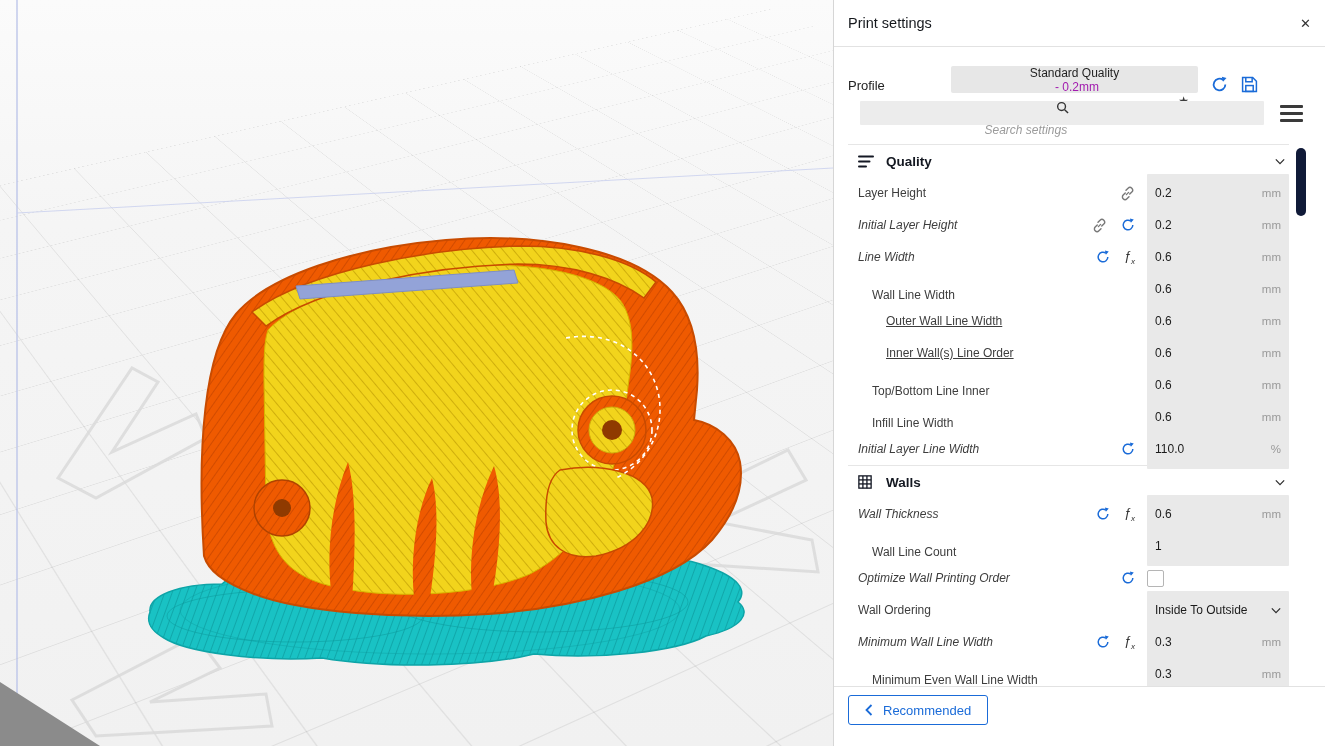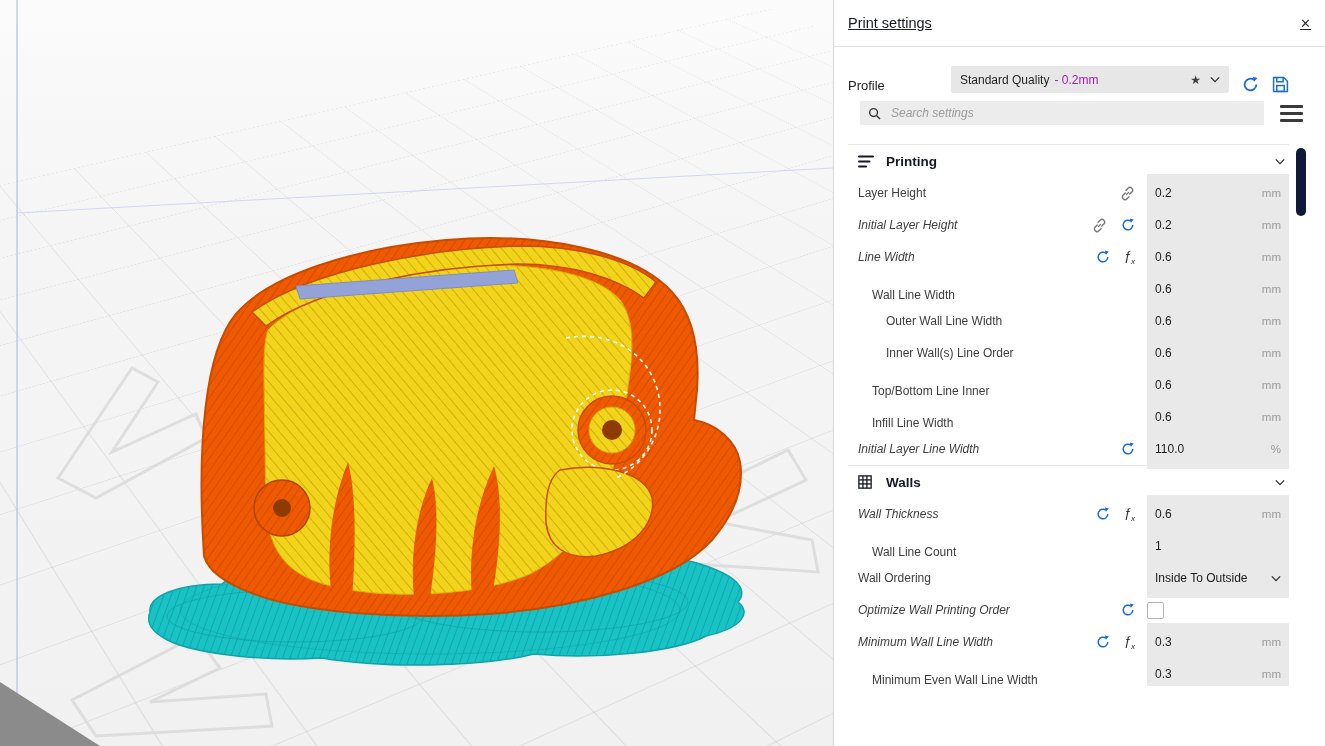--- a/index.html
+++ b/index.html
@@ -28,41 +28,40 @@
   .scene{ position:absolute; left:0; top:0; width:833px; height:746px; }
 
   
   .panel{
     position:absolute; left:833px; top:0; width:492px; height:746px;
     background:#fff; border-left:1px solid #d6d6d6;
   }
   .panel-header{
     height:47px; display:flex; align-items:center; padding:0 14px;
     border-bottom:1px solid #e2e2e2;
-    text-decoration:underline;
   }
   .panel-title{ font-size:14.5px; color:#15181d; }
   .close-btn{ margin-left:auto; font-size:13px; color:#333; cursor:pointer; line-height:1; }
 
   .profile-row{ height:46px; display:flex; align-items:flex-end; padding:0 10px 0 14px; }
   .profile-label{ flex:0 0 103px; font-size:13px; color:#222; }
   .profile-dropdown{
-    width:278px; height:27px; background:#e7e7e7; border-radius:2px;
-    display:flex; align-items:center; padding:0 9px; font-size:12px; cursor:pointer;
+    width:247px; height:27px; background:#e7e7e7; border-radius:2px;
+    display:flex; align-items:center; padding:0 9px; font-size:12px; cursor:pointer;flex-direction:column;
   }
   .profile-value{ color:#1f1f1f; }
   .profile-suffix{ color:#a21caf; margin-left:5px; }
   .star{ margin-left:auto; color:#3c3c3c; font-size:12px; }
   .profile-chev{ margin-left:9px; display:flex; }
   .icon-btn{ margin-left:13px; display:flex; align-items:center; cursor:pointer; }
 
   .search-row{ height:40px; display:flex; align-items:center; padding:0 14px 0 26px; }
   .search-box{
     width:404px; height:24px; background:#ececec; border-radius:1px;
-    display:flex; align-items:center; padding:0 8px; gap:8px;
+    display:flex; align-items:center; padding:0 8px; gap:8px;flex-direction:column;
   }
   .search-box input{
     flex:1; min-width:0; border:none; outline:none; background:transparent;
     font-size:12px; font-family:inherit; color:#333;
   }
   .search-box input::placeholder{ color:#9b9b9b; font-style:italic; }
   .hamburger{ margin-left:16px; width:23px; cursor:pointer; }
   .hamburger div{ height:3px; background:#3a3a3a; margin:4px 0; border-radius:1px; }
 
   .settings{
@@ -71,21 +70,21 @@
   }
   .section-header{
     height:33px; display:flex; align-items:center; border-top:1px solid #e6e6e6; cursor:pointer;
   }
   .sec-icon{ width:22px; display:flex; margin-left:10px; }
   .sec-title{ font-size:13.5px; font-weight:bold; color:#141821; margin-left:6px; }
   .sec-chev{ margin-left:auto; margin-right:4px; display:flex; }
 
   .setting-row{ height:32px; display:flex; align-items:center; }
   .lbl{ font-size:12px; color:#3d3d3d; padding-left:10px; white-space:nowrap; }
-  .lbl.ind1{ padding-left:24px;margin-top:12px; } .lbl.ind2{ padding-left:38px; }
+  .lbl.ind1{ padding-left:24px;margin-top:12px; } .lbl.ind2{ padding-left:38px;text-decoration:underline; }
   .lbl.it{ font-style:italic; }
   .ric{ margin-left:auto; margin-right:12px; display:flex; align-items:center; gap:14px; }
   .ctrl{ flex:0 0 142px; display:flex; align-items:center; }
   .vbox{
     width:142px; height:39px; background:#e9e9e9; border-radius:1px;
     display:flex; align-items:center; padding:0 8px;
   }
   .vbox input{
     flex:1; min-width:0; border:none; outline:none; background:transparent;
     font-size:12px; font-family:inherit; color:#1b1b1b; padding:0;
@@ -244,21 +243,21 @@
 
   <div class="settings" id="settings-list">
       <div class="section-header">
         <span class="sec-icon">
           <svg width="16" height="13" viewBox="0 0 16 13" stroke="#141824" stroke-width="2" stroke-linecap="round">
             <line x1="1" y1="1.5" x2="15" y2="1.5"></line>
             <line x1="1" y1="6.5" x2="11.5" y2="6.5"></line>
             <line x1="1" y1="11.5" x2="8" y2="11.5"></line>
           </svg>
         </span>
-        <span class="sec-title">Printing</span>
+        <span class="sec-title">Quality</span>
         <span class="sec-chev">
           <svg width="10" height="7" viewBox="0 0 12 8" fill="none" stroke="#2e2e2e" stroke-width="1.5">
             <path d="M1 1.5 L6 6.5 L11 1.5"></path>
           </svg>
         </span>
       </div>
       <div class="setting-row">
         <span class="lbl ind0">Layer Height</span>
         <span class="ric">
           <span style="display: flex;">
@@ -427,56 +426,56 @@
       <div class="setting-row">
         <span class="lbl ind1">Wall Line Count</span>
         <span class="ric"></span>
         <span class="ctrl">
           <span class="vbox">
             <input value="1" style="">
           </span>
         </span>
       </div>
       <div class="setting-row">
+        <span class="lbl ind0 it">Optimize Wall Printing Order</span>
+        <span class="ric">
+          <span style="display: flex;">
+            <svg width="14" height="14" viewBox="0 0 16 16">
+              <path d="M13.5 8 a5.5 5.5 0 1 1 -2.1 -4.3" fill="none" stroke="#1a6bd8" stroke-width="1.7"></path>
+              <polygon points="10.2,0.6 14.6,1.8 11.3,5.4" fill="#1a6bd8"></polygon>
+            </svg>
+          </span>
+        </span>
+        <span class="ctrl">
+          <span class="cb"></span>
+        </span>
+      </div>
+      <div class="setting-row">
         <span class="lbl ind0">Wall Ordering</span>
         <span class="ric"></span>
         <span class="ctrl">
           <span class="vbox">
             <span class="selval">Inside To Outside</span>
             <span class="chevwrap">
               <svg width="10" height="7" viewBox="0 0 12 8" fill="none" stroke="#2e2e2e" stroke-width="1.5">
                 <path d="M1 1.5 L6 6.5 L11 1.5"></path>
               </svg>
             </span>
           </span>
         </span>
       </div>
       <div class="setting-row">
-        <span class="lbl ind0 it">Optimize Wall Printing Order</span>
+        <span class="lbl ind0 it">Minimum Wall Line Width</span>
         <span class="ric">
           <span style="display: flex;">
             <svg width="14" height="14" viewBox="0 0 16 16">
               <path d="M13.5 8 a5.5 5.5 0 1 1 -2.1 -4.3" fill="none" stroke="#1a6bd8" stroke-width="1.7"></path>
               <polygon points="10.2,0.6 14.6,1.8 11.3,5.4" fill="#1a6bd8"></polygon>
             </svg>
           </span>
-        </span>
-        <span class="ctrl">
-          <span class="cb"></span>
-        </span>
-      </div>
-      <div class="setting-row">
-        <span class="lbl ind0 it">Minimum Wall Line Width</span>
-        <span class="ric">
-          <span style="display: flex;">
-            <svg width="14" height="14" viewBox="0 0 16 16">
-              <path d="M13.5 8 a5.5 5.5 0 1 1 -2.1 -4.3" fill="none" stroke="#1a6bd8" stroke-width="1.7"></path>
-              <polygon points="10.2,0.6 14.6,1.8 11.3,5.4" fill="#1a6bd8"></polygon>
-            </svg>
-          </span>
           <span style="display: flex;">
             <span class="fx">ƒ<sub>x</sub></span>
           </span>
         </span>
         <span class="ctrl">
           <span class="vbox">
             <input value="0.3" style="">
             <span class="unit">mm</span>
           </span>
         </span>
@@ -490,13 +489,23 @@
             <span class="unit">mm</span>
           </span>
         </span>
       </div>
     </div>
 
   <div class="scrollbar">
     <div class="scroll-thumb"></div>
   </div>
 
+  <div class="panel-footer">
+    <button class="back-btn">
+      <span style="display:flex;">
+        <svg width="8" height="12" viewBox="0 0 8 12" fill="none" stroke-width="1.8" stroke="#1a6bd8">
+            <path d="M6.5 1 L1.5 6 L6.5 11"></path>
+          </svg>
+      </span>
+      <span>Recommended</span>
+    </button>
+  </div>
 </div>
 
 </body></html>

